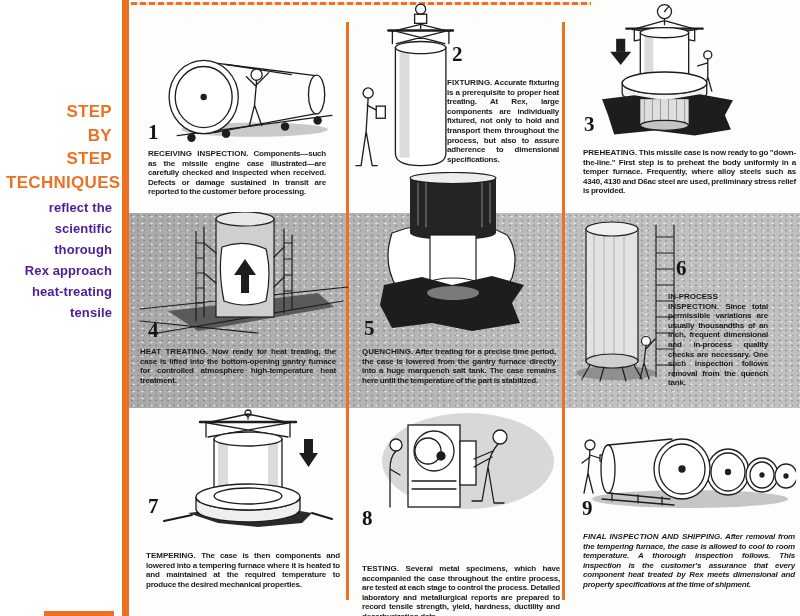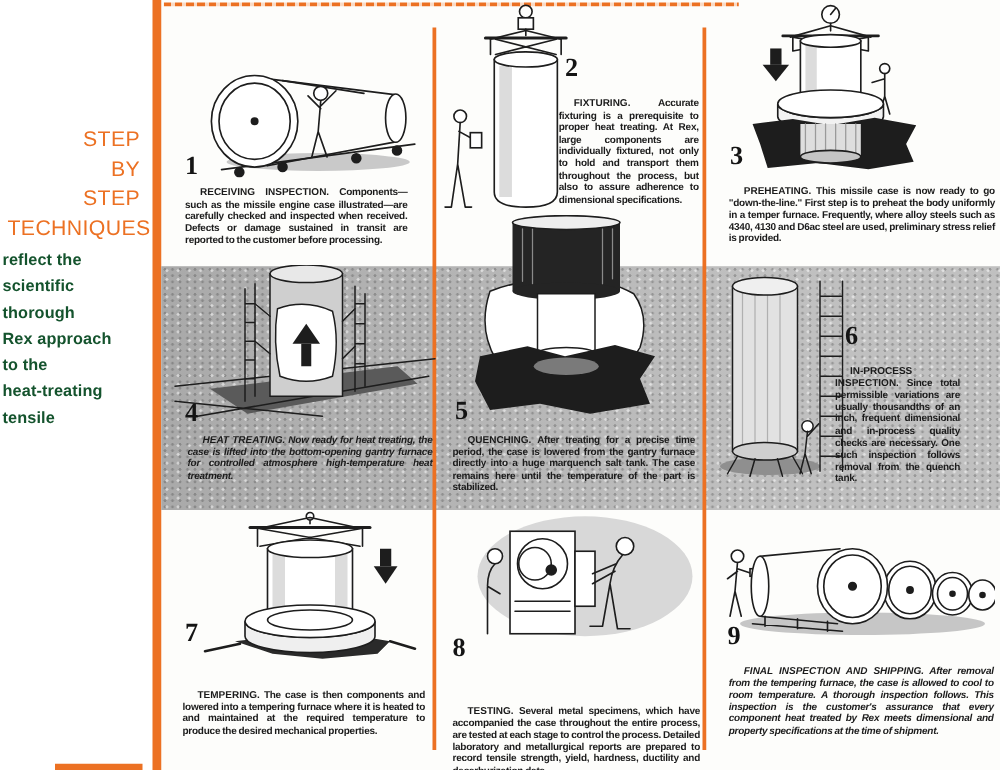--- a/index.html
+++ b/index.html
@@ -6,47 +6,47 @@
   body{
     width:800px;height:616px;position:relative;overflow:hidden;
     background:#fdfdfb;
     font-family:"Liberation Sans", sans-serif;
     color:#1b1b1b;
   }
   .abs{position:absolute;}
   
   .sidebar{left:0;top:0;width:122px;height:616px;background:#fff;}
   .sb-title{position:absolute;left:6px;top:100px;width:106px;text-align:right;
-    color:#ec7123;font-weight:normal;font-size:17px;line-height:23.5px;letter-spacing:.3px;}
-  .sb-sub{position:absolute;left:2px;top:197px;width:110px;text-align:left;
-    color:#14532d;font-weight:bold;font-size:13px;line-height:21px;letter-spacing:.1px;}
+    color:#ec7123;font-weight:bold;font-size:17px;line-height:23.5px;letter-spacing:.3px;}
+  .sb-sub{position:absolute;left:2px;top:197px;width:110px;text-align:right;
+    color:#4c1d95;font-weight:bold;font-size:13px;line-height:21px;letter-spacing:.1px;}
   .accent-bar{left:122px;top:0;width:7px;height:616px;background:#ec7123;}
   .top-rule{left:131px;top:2px;width:460px;height:3px;
     background:repeating-linear-gradient(90deg,#ec7123 0 6px,rgba(236,113,35,.25) 6px 9px);}
   .vdiv{width:3px;top:22px;height:578px;background:#ec7123;}
   .vdiv1{left:346px;} .vdiv2{left:562px;}
   .footer-accent{left:44px;top:611px;width:70px;height:5px;background:#ec7123;}
   
   .gray-band{left:129px;top:213px;width:671px;height:195px;background-color:#b4b4b4;
     background-image:
       radial-gradient(rgba(255,255,255,.55) 1px, transparent 1.5px),
       radial-gradient(rgba(50,50,50,.28) 1px, transparent 1.4px),
       linear-gradient(90deg, rgba(0,0,0,.06), rgba(255,255,255,.16) 72%);
     background-size:9px 7px, 6px 5px, 100% 100%;}
   
   .num{position:absolute;font-family:"Liberation Serif", serif;font-weight:bold;
     font-size:21px;line-height:21px;color:#141414;}
   .txt{position:absolute;font-size:8px;font-weight:bold;line-height:9.6px;
     text-align:justify;letter-spacing:-0.2px;word-spacing:-0.4px;color:#1b1b1b;}
-  .txt .hd{letter-spacing:0;padding-left:12px;}
+  .txt .hd{letter-spacing:0;}
   .illus{position:absolute;}
   .n1{left:148px;top:122px;} .t1{left:148px;top:141px;width:178px;}
   .n2{left:452px;top:44px;}  .t2{left:447px;top:70px;width:112px;}
   .n3{left:584px;top:114px;} .t3{left:583px;top:140px;width:213px;}
-  .n4{left:148px;top:320px;} .t4{left:150px;top:339px;width:196px;font-style:italic;}
+  .n4{left:148px;top:320px;} .t4{left:140px;top:339px;width:196px;}
   .n5{left:364px;top:318px;} .t5{left:362px;top:339px;width:194px;}
   .n6{left:676px;top:258px;} .t6{left:668px;top:284px;width:100px;}
   .n7{left:148px;top:496px;} .t7{left:146px;top:543px;width:194px;}
   .n8{left:362px;top:508px;} .t8{left:362px;top:536px;width:198px;margin-top:28px;}
   .n9{left:582px;top:498px;} .t9{left:583px;top:524px;width:212px;font-style:italic;}
   .i1{left:163px;top:48px;width:178px;height:94px;}
   .i2{left:352px;top:2px;width:106px;height:180px;}
   .i3{left:594px;top:2px;width:146px;height:140px;}
   .i4{left:138px;top:212px;width:215px;height:124px;}
   .i5{left:362px;top:172px;width:180px;height:164px;}
@@ -63,21 +63,20 @@
     <div>STEP</div>
     <div>BY</div>
     <div>STEP</div>
     <div>TECHNIQUES</div>
   </div>
   <div class="sb-sub">
     <div>reflect the</div>
     <div>scientific</div>
     <div>thorough</div>
     <div>Rex approach</div>
-    <div>to the</div>
     <div>heat-treating</div>
     <div>tensile</div>
   </div>
 </aside>
 <div class="abs accent-bar"></div>
 <div class="abs gray-band"></div>
 <div class="abs top-rule"></div>
 <div class="abs vdiv vdiv1"></div>
 <div class="abs vdiv vdiv2"></div>
 <div class="abs footer-accent"></div>

